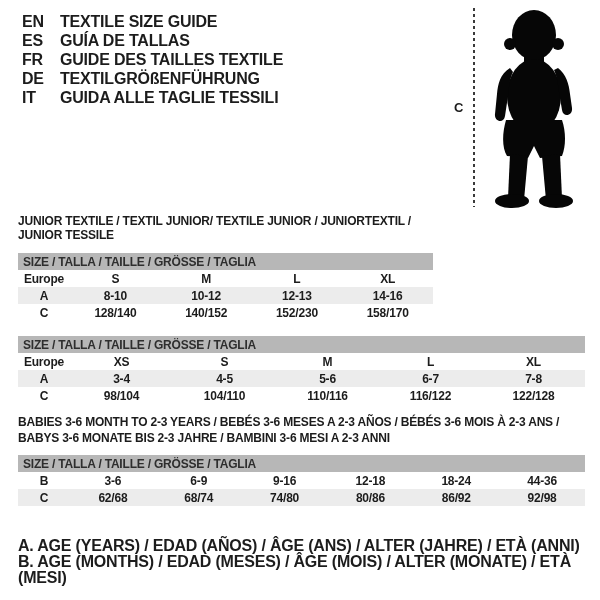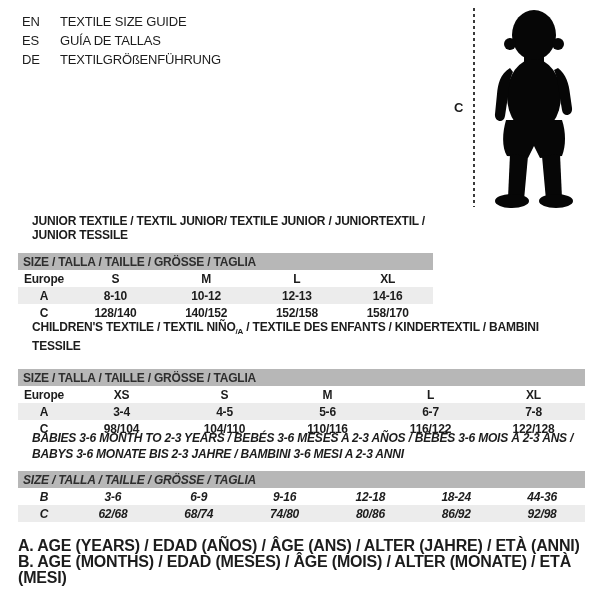--- a/index.html
+++ b/index.html
@@ -3,36 +3,36 @@
 <meta charset="utf-8">
 <style>
   html,body { margin:0; padding:0; background:#ffffff; }
   .page {
     position:relative; width:600px; height:600px; background:#ffffff;
     font-family:"Liberation Sans", sans-serif; color:#1c1c1c; overflow:hidden;
     letter-spacing:-0.2px;
   }
   
   .lang-block { position:absolute; left:22px; top:12px; }
-  .lang-row { display:flex; line-height:19px; font-size:13px; font-weight:normal; }
+  .lang-row { display:flex; line-height:19px; font-size:16px; font-weight:bold; }
   .lang-code { width:38px; flex:0 0 38px; }
   
   .dash-line { position:absolute; left:473px; top:8px; width:2px; height:199px;
     background:repeating-linear-gradient(to bottom,#3a3a3a 0 3px, transparent 3px 6px); }
   .measure-label { position:absolute; left:454px; top:100px; font-size:13px; font-weight:bold; }
   .silhouette { position:absolute; left:482px; top:8px; }
   
   .section { position:absolute; left:18px; }
-  .section-title { font-size:12px; font-weight:bold; line-height:14px;margin-left:14px; }
+  .section-title { font-size:12px; font-weight:bold; line-height:14px; }
   .sub { font-size:8px; vertical-align:sub; }
   .sec-junior { top:214px; width:415px; }
   .sec-junior table { margin-top:11px; }
   .sec-children { top:320px; width:567px; }
   .sec-children table { margin-top:16px; }
-  .sec-babies { top:430px; width:567px;font-style:italic; }
+  .sec-babies { top:414px; width:567px; }
   .sec-babies .section-title { line-height:16px; }
   .sec-babies table { margin-top:9px; }
   table.tbl { border-collapse:collapse; table-layout:fixed; width:100%;
     font-size:12px; font-weight:bold; letter-spacing:-0.2px; }
   table.tbl td { height:17px; padding:0; text-align:center; overflow:hidden; white-space:nowrap; }
   td.rowhead { text-align:left; padding-left:4px; width:52px; }
   tr.bar td { background:#b7b7b7; text-align:left; padding-left:5px; color:#2e2e2e; }
   tr.alt td { background:#ececec; }
   
   .legend { position:absolute; left:18px; top:538px; }
@@ -46,22 +46,30 @@
   <div class="lang-block">
     <div class="lang-row">
       <span class="lang-code">EN</span>
       <span class="lang-title">TEXTILE SIZE GUIDE</span>
     </div>
     <div class="lang-row">
       <span class="lang-code">ES</span>
       <span class="lang-title">GUÍA DE TALLAS</span>
     </div>
     <div class="lang-row">
+      <span class="lang-code">FR</span>
+      <span class="lang-title">GUIDE DES TAILLES TEXTILE</span>
+    </div>
+    <div class="lang-row">
       <span class="lang-code">DE</span>
       <span class="lang-title">TEXTILGRÖßENFÜHRUNG</span>
+    </div>
+    <div class="lang-row">
+      <span class="lang-code">IT</span>
+      <span class="lang-title">GUIDA ALLE TAGLIE TESSILI</span>
     </div>
   </div>
 
   <div class="dash-line"></div>
   <div class="measure-label">C</div>
   <svg class="silhouette" width="106" height="200" viewBox="0 0 106 200" aria-hidden="true">
     <g fill="#060606">
       <ellipse cx="52" cy="27" rx="22" ry="25"></ellipse>
       <circle cx="28" cy="36" r="6"></circle>
       <circle cx="76" cy="36" r="6"></circle>
@@ -102,31 +110,28 @@
         <td class="rowhead">A</td>
         <td>8-10</td>
         <td>10-12</td>
         <td>12-13</td>
         <td>14-16</td>
       </tr>
       <tr>
         <td class="rowhead">C</td>
         <td>128/140</td>
         <td>140/152</td>
-        <td>152/158</td>
+        <td>152/230</td>
         <td>158/170</td>
       </tr>
     </tbody>
       </table>
   </div>
 
   <div class="section sec-children">
-    <div class="section-title">
-      <span>CHILDREN'S TEXTILE / TEXTIL NIÑO</span><span class="sub">/A</span><span> / TEXTILE DES ENFANTS / KINDERTEXTIL / BAMBINI TESSILE</span>
-    </div>
     <table class="tbl">
       <colgroup>
           <col style="width:52px">
           <col>
           <col>
           <col>
           <col>
           <col>
         </colgroup>
       <tbody>

